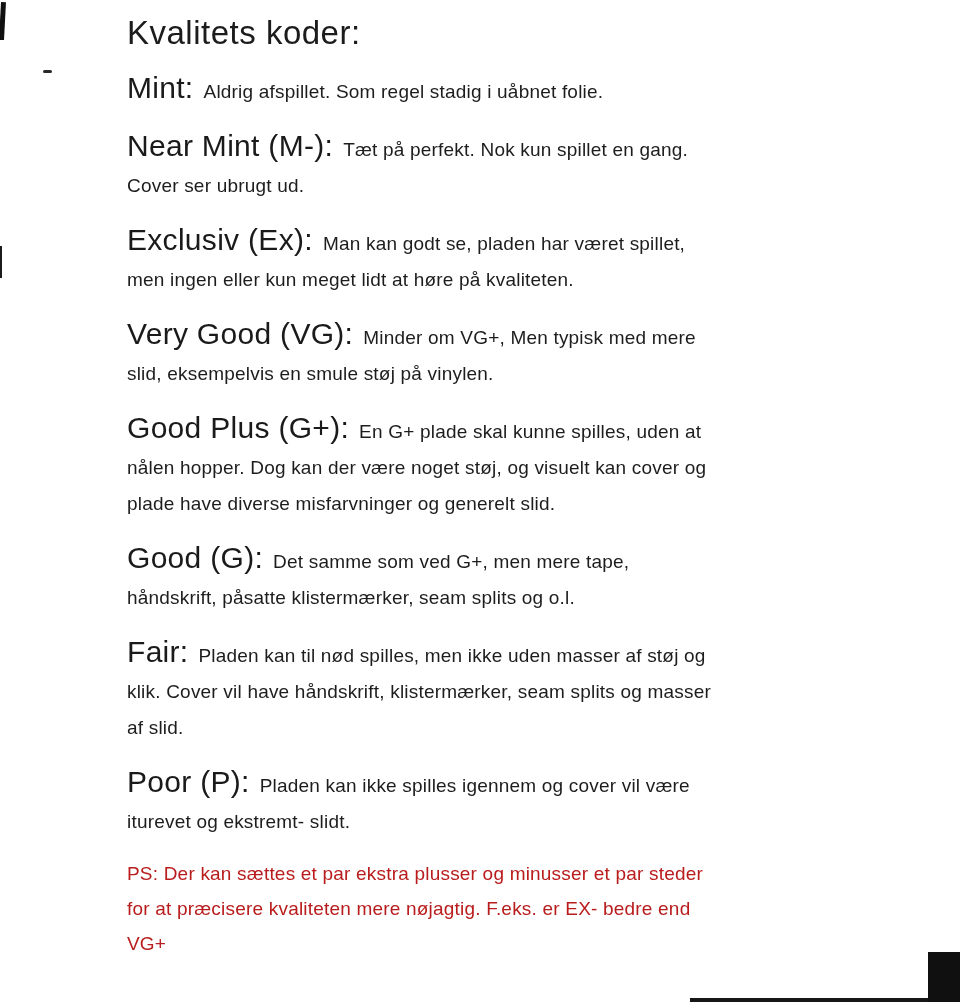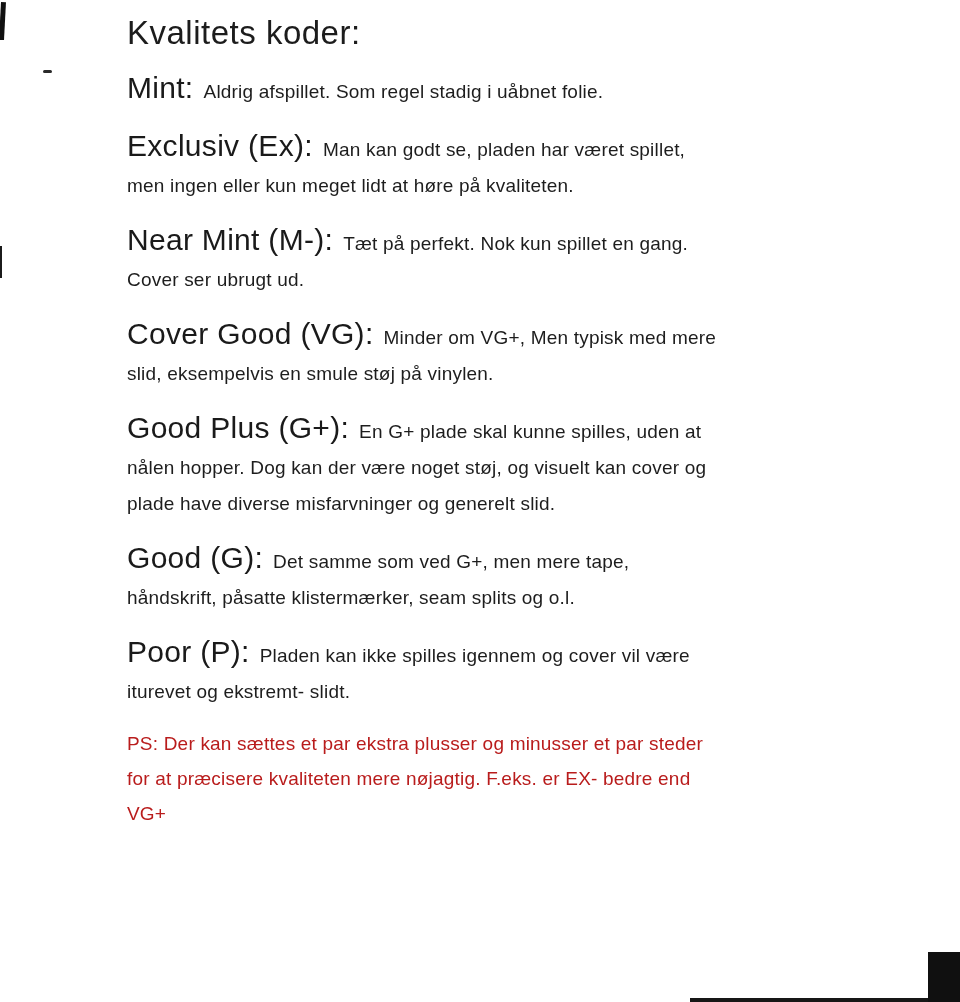--- a/index.html
+++ b/index.html
@@ -64,40 +64,43 @@
 
 <main class="page">
 
   <h1 class="doc-title">Kvalitets koder:</h1>
 
   <p class="entry">
     <span class="term">Mint:</span><span class="desc">Aldrig afspillet. Som regel stadig i uåbnet folie.</span>
   </p>
 
   <p class="entry">
-    <span class="term">Exclusiv (Ex):</span><span class="desc">Man kan godt se, pladen har været spillet, men ingen eller kun meget lidt at høre på kvaliteten.</span>
+    <span class="term">Near Mint (M-):</span><span class="desc">Tæt på perfekt. Nok kun spillet en gang. Cover ser ubrugt ud.</span>
   </p>
 
   <p class="entry">
-    <span class="term">Near Mint (M-):</span><span class="desc">Tæt på perfekt. Nok kun spillet en gang. Cover ser ubrugt ud.</span>
+    <span class="term">Exclusiv (Ex):</span><span class="desc">Man kan godt se, pladen har været spillet, men ingen eller kun meget lidt at høre på kvaliteten.</span>
   </p>
 
 
   <p class="entry">
-    <span class="term">Cover Good (VG):</span><span class="desc">Minder om VG+, Men typisk med mere slid, eksempelvis en smule støj på vinylen.</span>
+    <span class="term">Very Good (VG):</span><span class="desc">Minder om VG+, Men typisk med mere slid, eksempelvis en smule støj på vinylen.</span>
   </p>
 
   <p class="entry">
     <span class="term">Good Plus (G+):</span><span class="desc">En G+ plade skal kunne spilles, uden at nålen hopper. Dog kan der være noget støj, og visuelt kan cover og plade have diverse misfarvninger og generelt slid.</span>
   </p>
 
   <p class="entry">
     <span class="term">Good (G):</span><span class="desc">Det samme som ved G+, men mere tape, håndskrift, påsatte klistermærker, seam splits og o.l.</span>
   </p>
 
+  <p class="entry">
+    <span class="term">Fair:</span><span class="desc">Pladen kan til nød spilles, men ikke uden masser af støj og klik. Cover vil have håndskrift, klistermærker, seam splits og masser af slid.</span>
+  </p>
 
   <p class="entry">
     <span class="term">Poor (P):</span><span class="desc">Pladen kan ikke spilles igennem og cover vil være iturevet og ekstremt- slidt.</span>
   </p>
 
   <p class="ps-note">PS: Der kan sættes et par ekstra plusser og minusser et par steder for at præcisere kvaliteten mere nøjagtig. F.eks. er EX- bedre end VG+</p>
 
 </main>
 
 <div class="artifact edge-sliver-top"></div>

